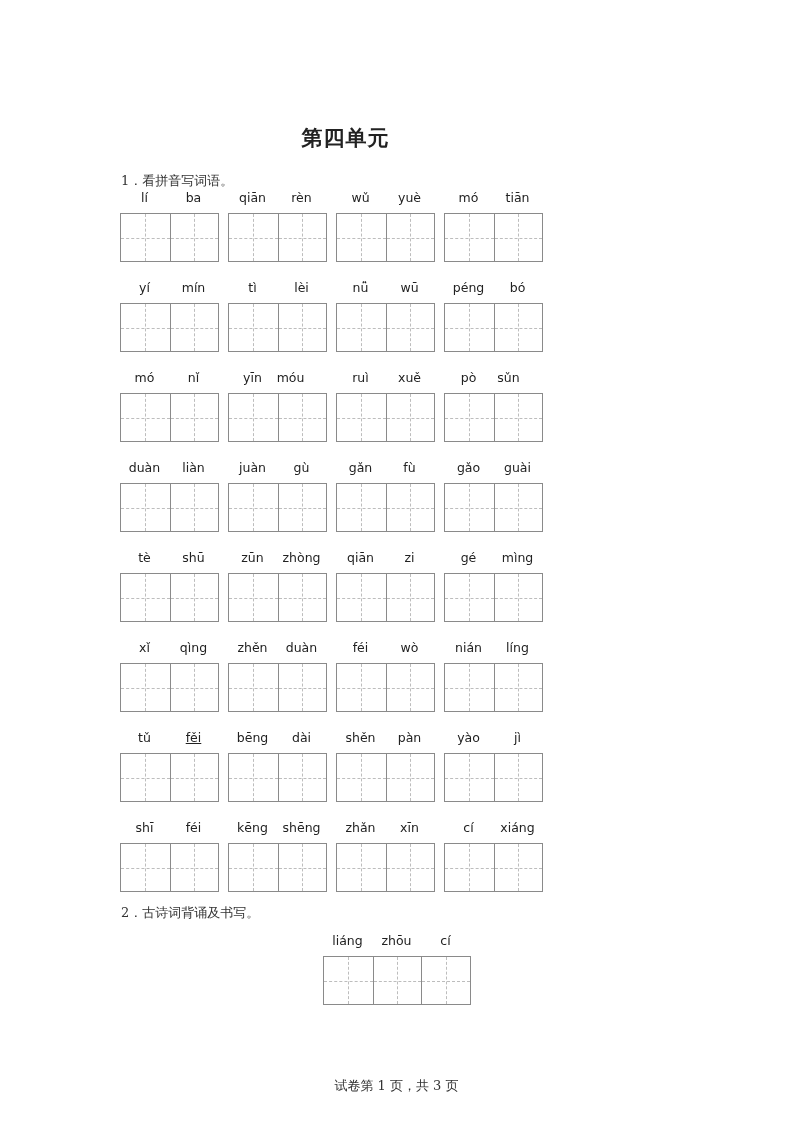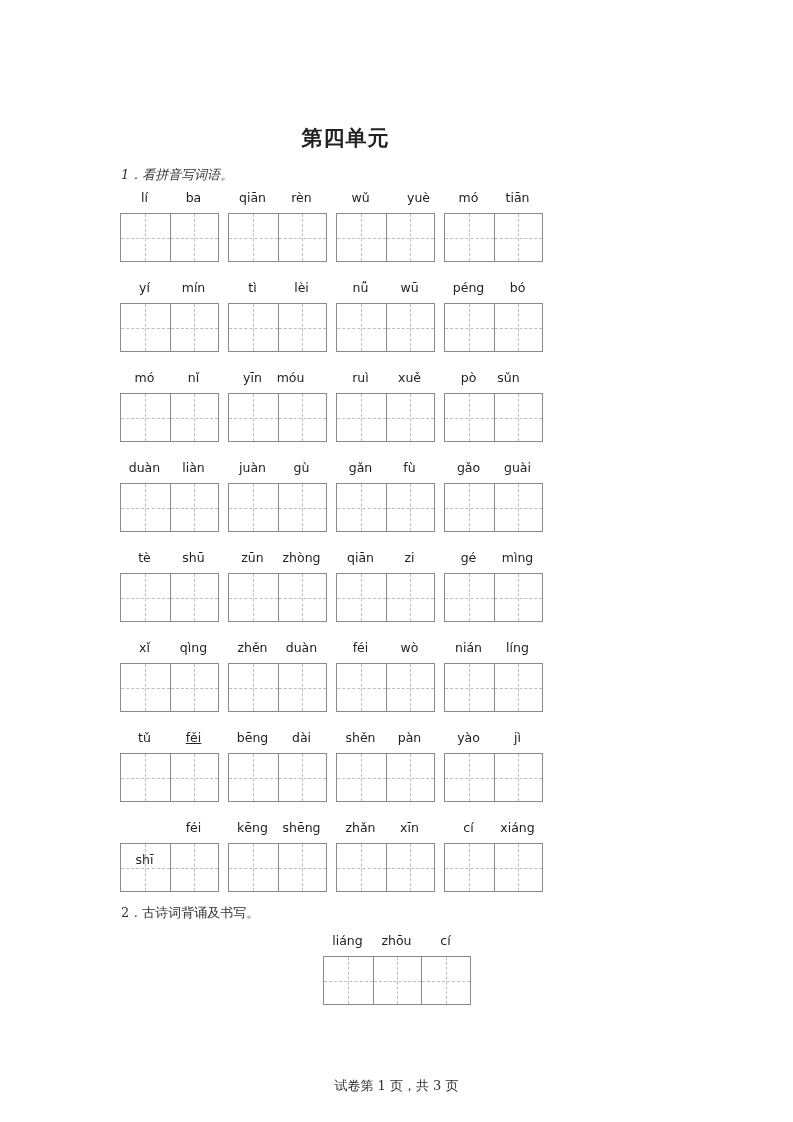--- a/index.html
+++ b/index.html
@@ -21,21 +21,21 @@
   .cell::after { content:""; position:absolute; top:50%; left:0; right:0;
                  border-top:1px dashed #bdbdbd; }
   .footer { position:absolute; top:1077px; left:0; width:793px; text-align:center;
             font-size:13px; color:#333; }
 </style>
 </head>
 <body>
 
 <div class="title">第四单元</div>
 
-<div class="q" style="top:166px;font-style:italic;">1．看拼音写词语。</div>
+<div class="q" style="top:172px;">1．看拼音写词语。</div>
 
 <div id="rows-container">
     <div class="row" style="top: 190px;">
       <div class="group" style="left: 0px;">
         <div class="py" style="left: 0px;">lí</div>
         <div class="py" style="left: 49px;">ba</div>
         <div class="boxes" style="width: 99px;">
           <div class="cell"></div>
           <div class="cell"></div>
         </div>
@@ -43,21 +43,21 @@
       <div class="group" style="left: 108px;">
         <div class="py" style="left: 0px;">qiān</div>
         <div class="py" style="left: 49px;">rèn</div>
         <div class="boxes" style="width: 99px;">
           <div class="cell"></div>
           <div class="cell"></div>
         </div>
       </div>
       <div class="group" style="left: 216px;">
         <div class="py" style="left: 0px;">wǔ</div>
-        <div class="py" style="left: 58px;">yuè</div>
+        <div class="py" style="left: 49px;">yuè</div>
         <div class="boxes" style="width: 99px;">
           <div class="cell"></div>
           <div class="cell"></div>
         </div>
       </div>
       <div class="group" style="left: 324px;">
         <div class="py" style="left: 0px;">mó</div>
         <div class="py" style="left: 49px;">tiān</div>
         <div class="boxes" style="width: 99px;">
           <div class="cell"></div>
@@ -264,21 +264,21 @@
         <div class="py" style="left: 0px;">yào</div>
         <div class="py" style="left: 49px;">jì</div>
         <div class="boxes" style="width: 99px;">
           <div class="cell"></div>
           <div class="cell"></div>
         </div>
       </div>
     </div>
     <div class="row" style="top: 820px;">
       <div class="group" style="left: 0px;">
-        <div class="py" style="left: 0px; margin-top: 32px;">shī</div>
+        <div class="py" style="left: 0px;">shī</div>
         <div class="py" style="left: 49px;">féi</div>
         <div class="boxes" style="width: 99px;">
           <div class="cell"></div>
           <div class="cell"></div>
         </div>
       </div>
       <div class="group" style="left: 108px;">
         <div class="py" style="left: 0px;">kēng</div>
         <div class="py" style="left: 49px;">shēng</div>
         <div class="boxes" style="width: 99px;">

